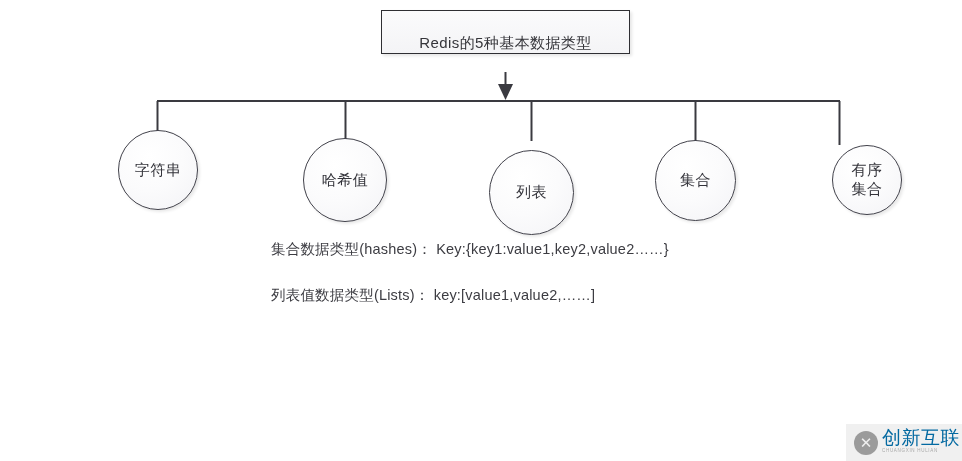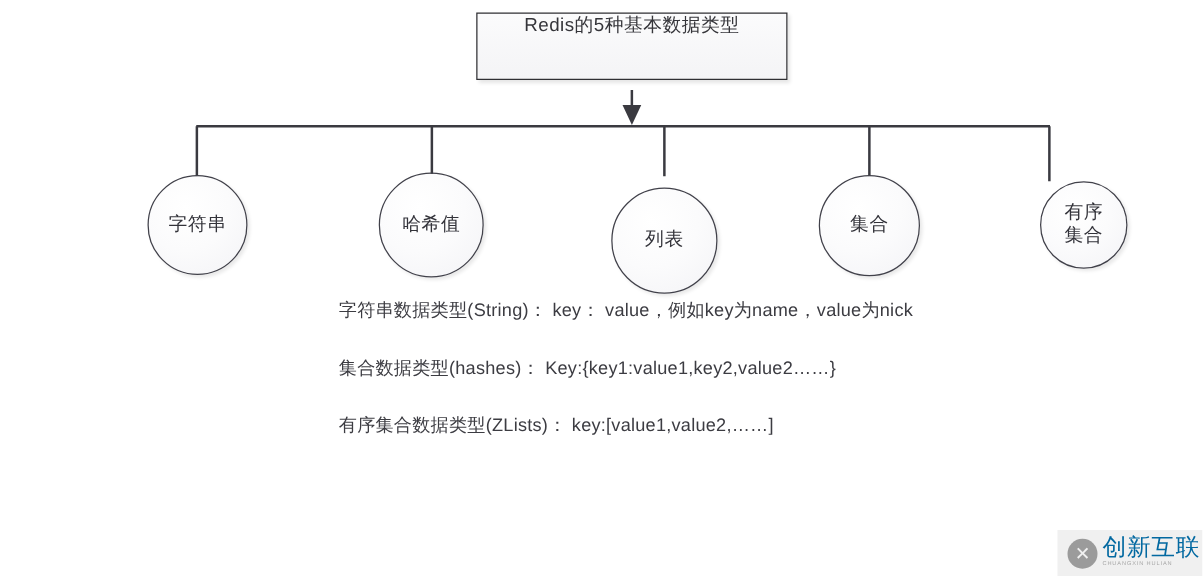--- a/index.html
+++ b/index.html
@@ -23,27 +23,27 @@
     width: 962px;
     height: 461px;
   }
 
   
   .title-box {
     position: absolute;
     left: 381px;
     top: 10px;
     width: 249px;
-    height: 54px;
+    height: 44px;
     box-sizing: border-box;
     border: 1px solid #2f2f33;
     background: linear-gradient(180deg, #fbfbfc 0%, #f4f4f6 100%);
     box-shadow: 2px 2px 3px rgba(0,0,0,0.10);
     display: flex;
-    align-items: flex-start;
+    align-items: flex-end;
     justify-content: center;
   }
   .title-box .title-text {
     font-size: 15px;
     color: #35353a;
     letter-spacing: 0.4px;
     white-space: nowrap;
   }
 
   
@@ -159,21 +159,21 @@
   <line x1="345.5" y1="101" x2="345.5" y2="141" stroke="#3a3a40" stroke-width="2"></line>
   <line x1="531.5" y1="101" x2="531.5" y2="141" stroke="#3a3a40" stroke-width="2"></line>
   <line x1="695.5" y1="101" x2="695.5" y2="141" stroke="#3a3a40" stroke-width="2"></line>
   <line x1="839.5" y1="101" x2="839.5" y2="145" stroke="#3a3a40" stroke-width="2"></line>
 </svg>
 
 <div class="title-box">
   <span class="title-text">Redis的5种基本数据类型</span>
 </div>
 
-<div class="node-circle" style="left:118px; top:140px; width:80px; height:80px;">
+<div class="node-circle" style="left:118px; top:130px; width:80px; height:80px;">
   <span class="node-label">字符串</span>
 </div>
 
 <div class="node-circle" style="left:303px; top:138px; width:84px; height:84px;align-items:center;">
   <span class="node-label">哈希值</span>
 </div>
 
 <div class="node-circle" style="left:489px; top:150px; width:85px; height:85px;">
   <span class="node-label">列表</span>
 </div>
@@ -181,23 +181,22 @@
 <div class="node-circle" style="left:655px; top:140px; width:81px; height:81px;">
   <span class="node-label">集合</span>
 </div>
 
 <div class="node-circle" style="left:832px; top:145px; width:70px; height:70px;">
   <span class="node-label">有序
 集合</span>
 </div>
 
 <div class="desc-list">
-  <div class="desc-line">字符串数据类型(String)：  key：  value，例如key为name，value为nick</div>
   <div class="desc-line">集合数据类型(hashes)：  Key:{key1:value1,key2,value2……}</div>
-  <div class="desc-line">有序集合数据类型(ZLists)：  key:[value1,value2,……]</div>
+  <div class="desc-line">列表值数据类型(Lists)：  key:[value1,value2,……]</div>
 </div>
 
 <div class="watermark">
   <div class="watermark-mark">❨</div>
   <div class="wm-logo">✕</div>
   <div class="wm-text">
     <span class="wm-cn">创新互联</span>
     <span class="wm-en">CHUANGXIN HULIAN</span>
   </div>
 </div>

